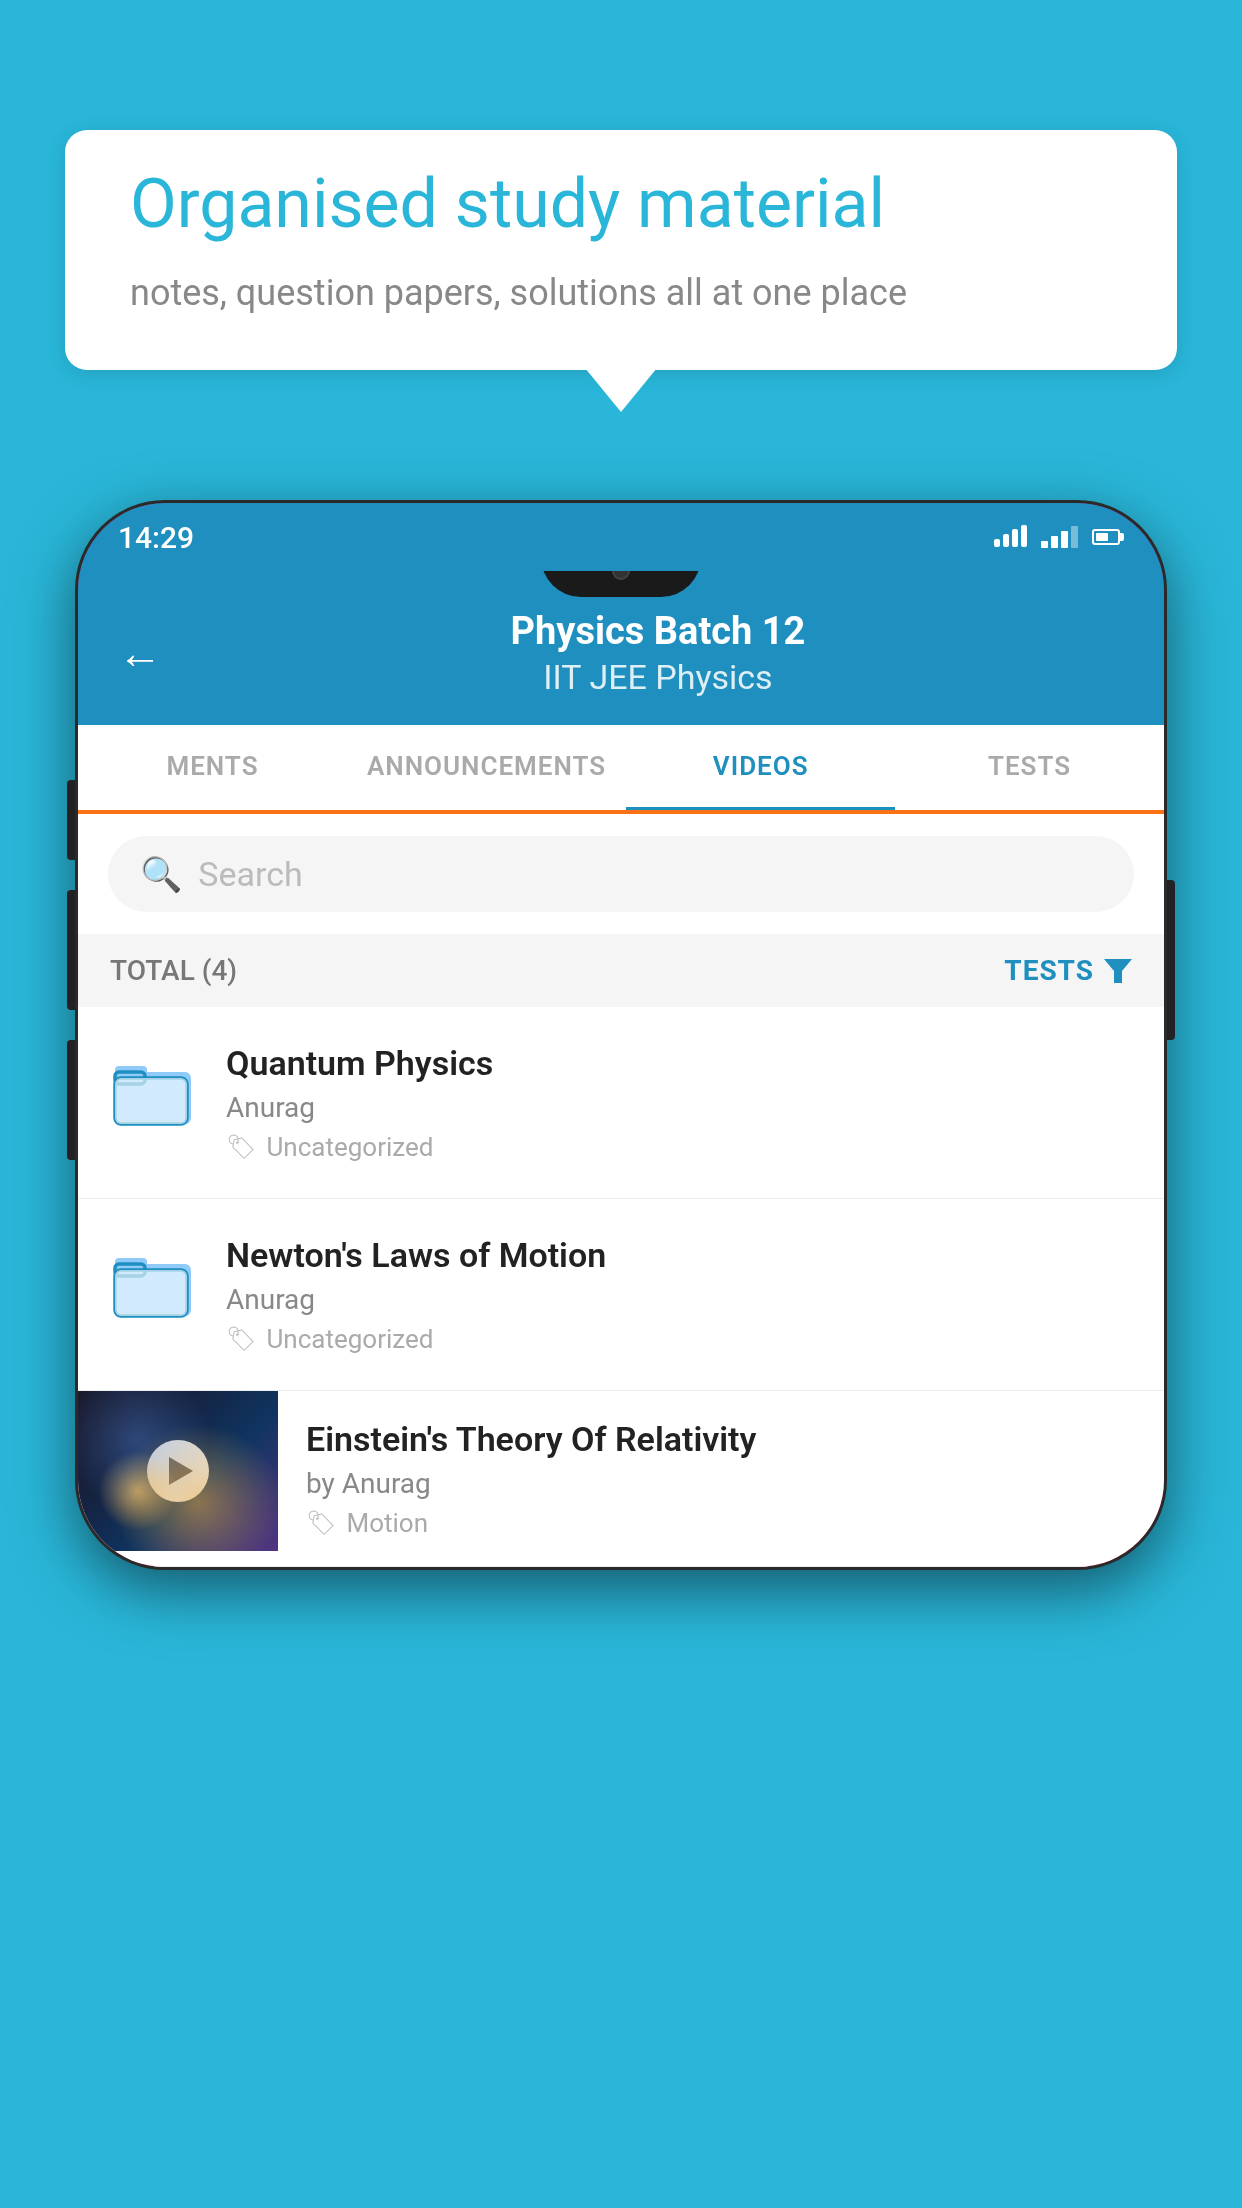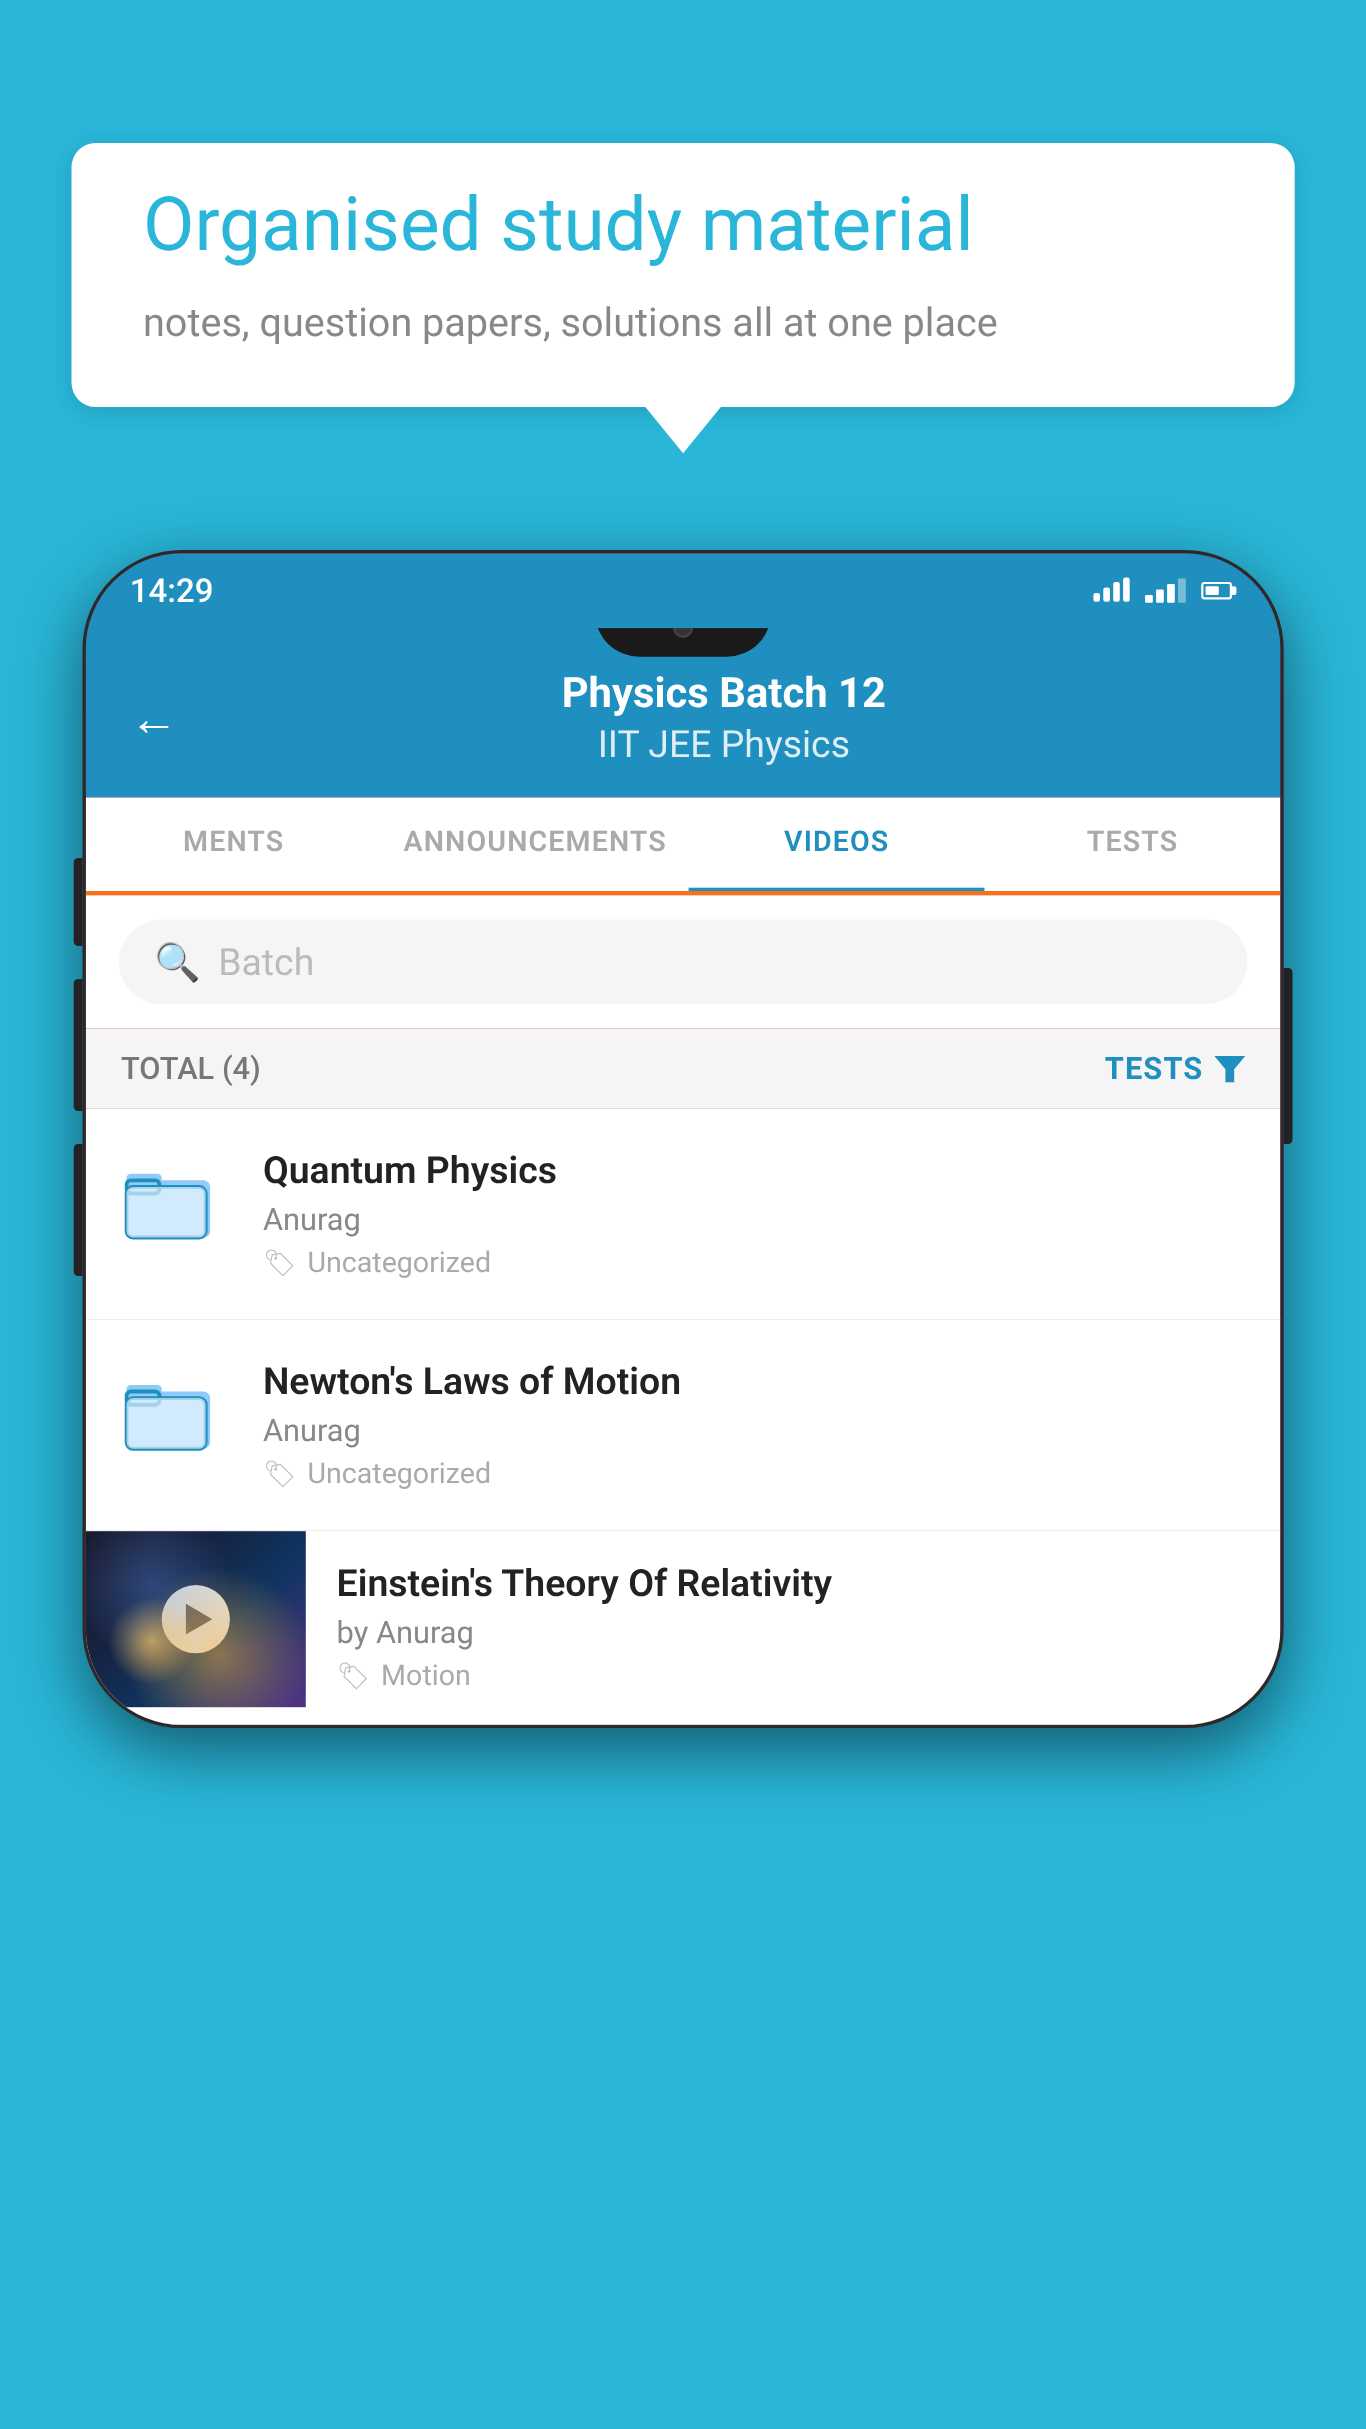--- a/index.html
+++ b/index.html
@@ -210,21 +210,21 @@
     
     .content-area {
       background: white;
     }
     
     .video-item {
       display: flex;
       align-items: flex-start;
       padding: 36px 30px;
       border-bottom: 1px solid #eee;
-      gap: 41px;
+      gap: 28px;
     }
     .video-icon {
       width: 90px;
       height: 90px;
       flex-shrink: 0;
       display: flex;
       align-items: center;
       justify-content: center;
       margin-top: 4px;
     }
@@ -465,21 +465,21 @@
         <span>VIDEOS</span>
       </div>
       <div class="tab">
         <span>TESTS</span>
       </div>
     </div>
 
     <div class="search-container">
       <div class="search-bar">
         <span class="search-icon-wrap">🔍</span>
-        <span class="search-text">Batch</span>
+        <span class="search-text">Search</span>
       </div>
     </div>
 
     <div class="filter-bar">
       <span class="total-text">TOTAL (4)</span>
       <div class="filter-btn">
         <span>TESTS</span>
         <svg width="28" height="24" viewBox="0 0 28 24">
           <polygon points="0,0 28,0 18,12 18,24 10,24 10,12" fill="#1e8fbe"></polygon>
         </svg>

